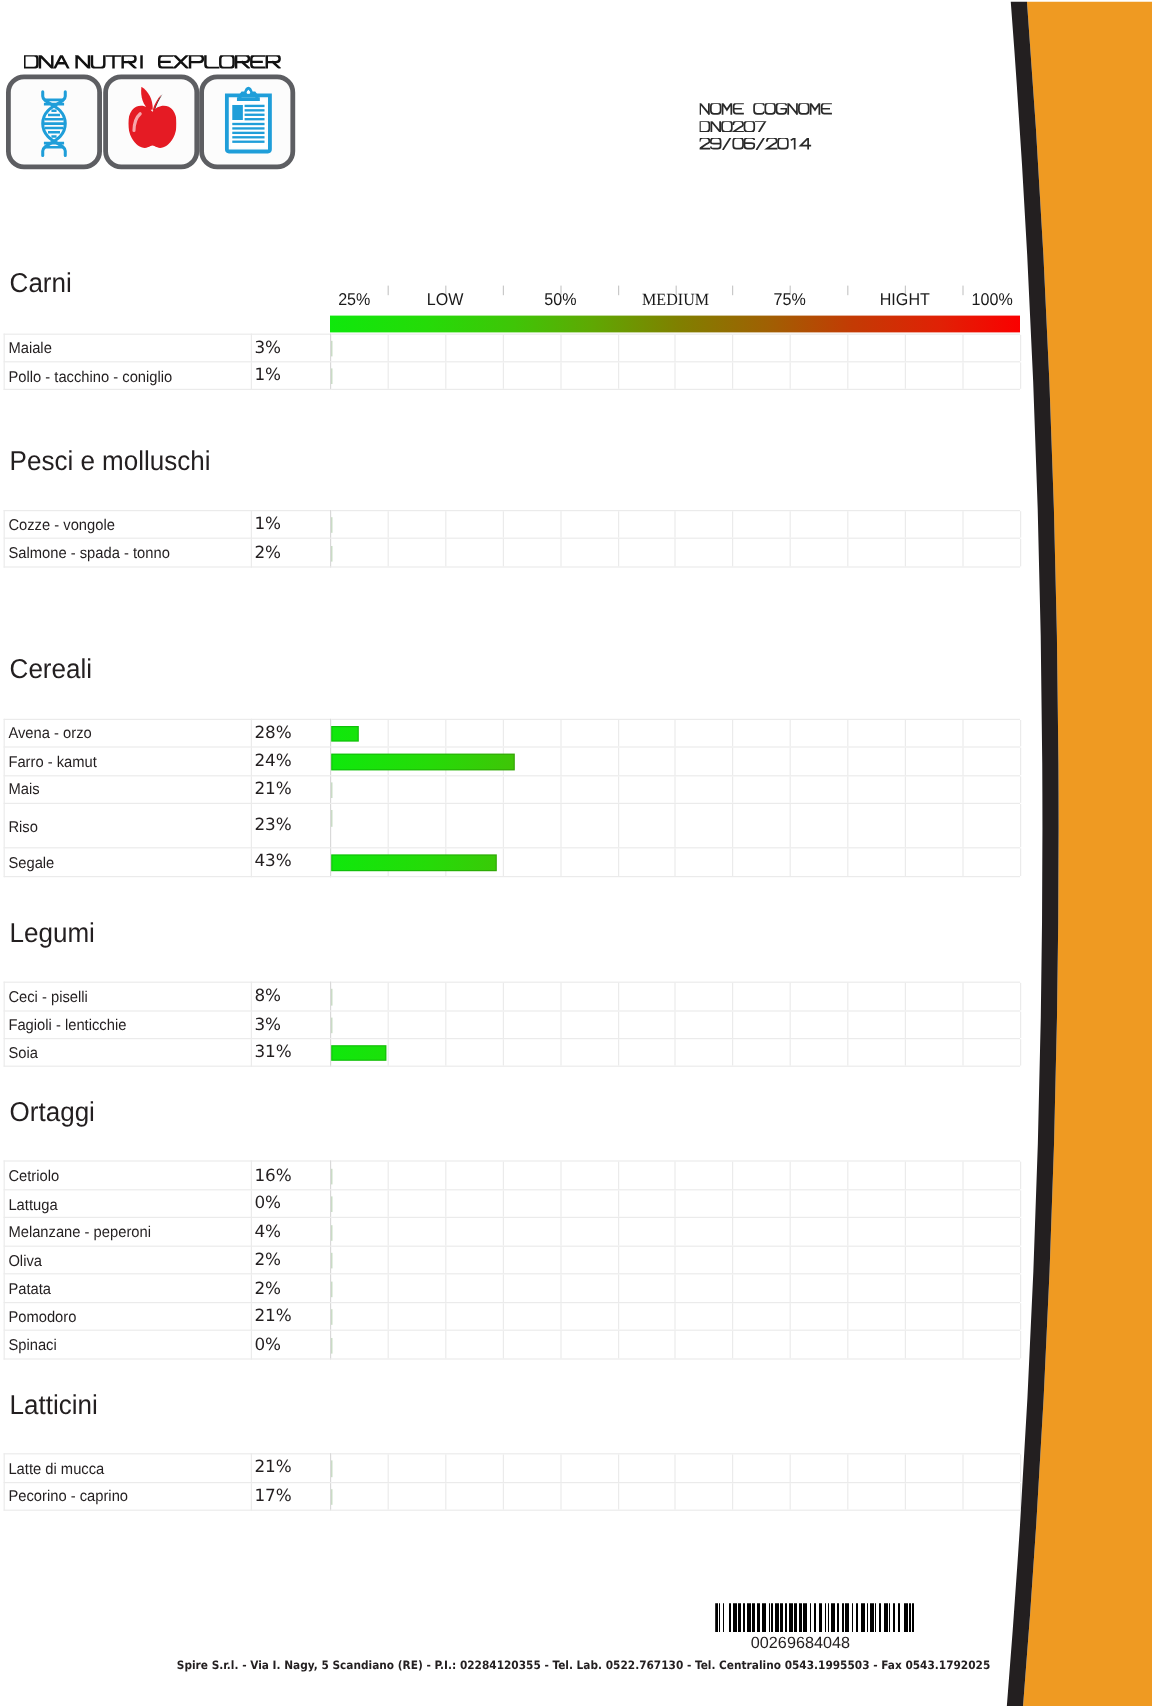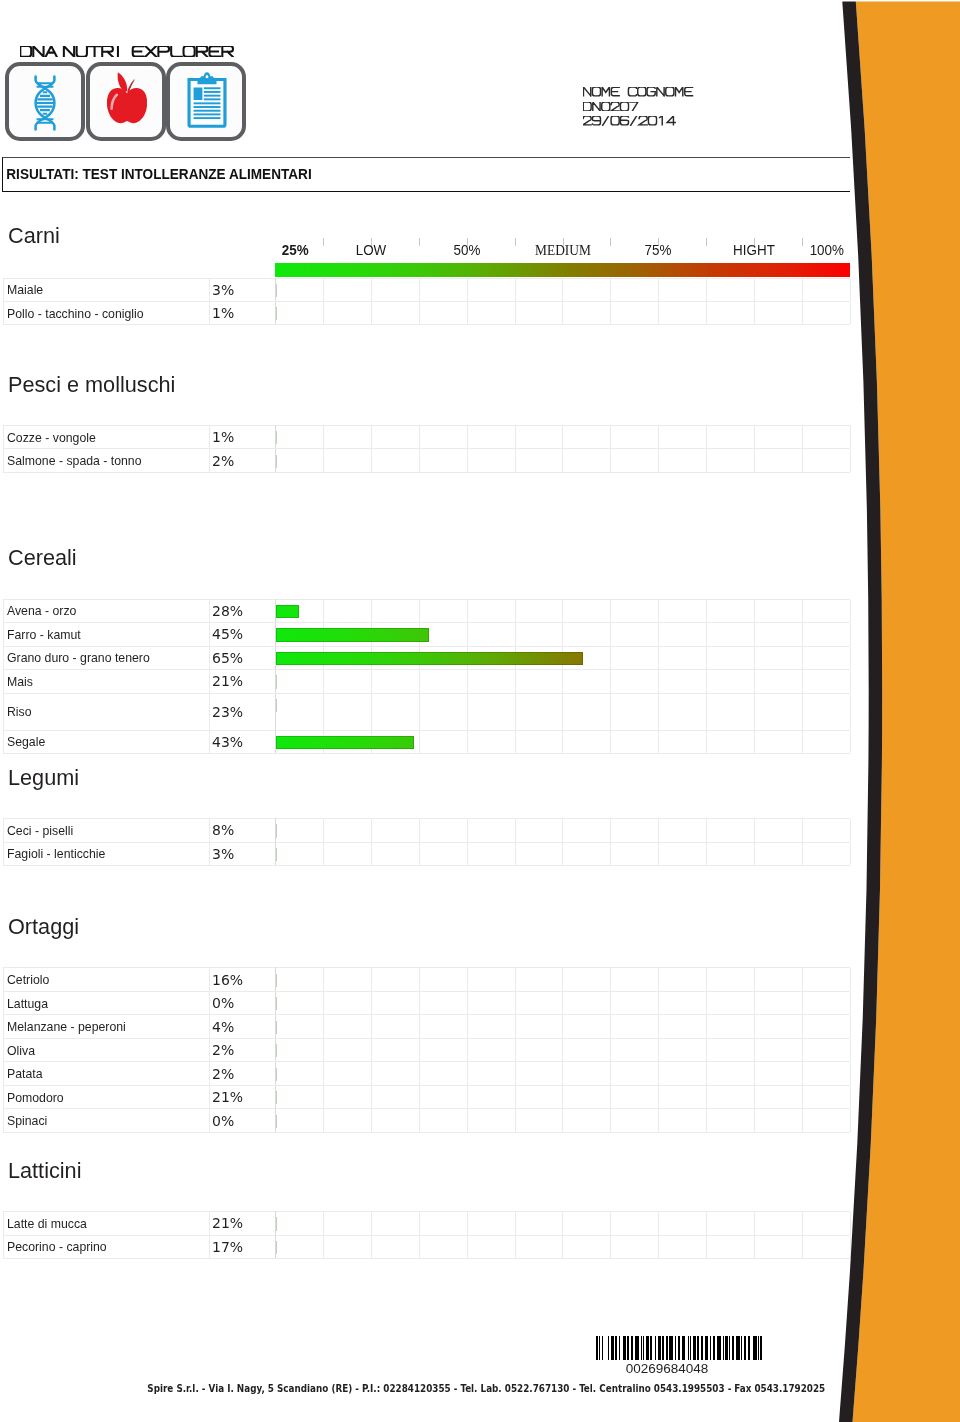--- a/index.html
+++ b/index.html
@@ -195,35 +195,32 @@
             <path d="M 2.5 0 H 5.6 Q 8.1 0 8.1 2.5 V 6.4 Q 8.1 8.9 5.6 8.9 H 2.5 Q 0 8.9 0 6.4 V 2.5 Q 0 0 2.5 0 Z" transform="translate(28.05,0)"></path>
             <path d="M 8.1 1 Q 8.1 0 5.6 0 H 2.5 Q 0 0 0 2.5 V 6.4 Q 0 8.9 2.5 8.9 H 5.6 Q 8.1 8.9 8.1 6.4 V 5.34 Q 8.1 4.18 5.6 4.18 H 0" transform="translate(37.4,0)"></path>
             <path d="M 7.13 -0.5 L 0.97 9.4" transform="translate(46.75,0)"></path>
             <path d="M 0 2.5 Q 0 0 2.5 0 H 5.6 Q 8.1 0 8.1 2.5 V 2.94 Q 8.1 4.18 5.83 4.9 L 0 8.9 H 8.1" transform="translate(56.1,0)"></path>
             <path d="M 2.5 0 H 5.6 Q 8.1 0 8.1 2.5 V 6.4 Q 8.1 8.9 5.6 8.9 H 2.5 Q 0 8.9 0 6.4 V 2.5 Q 0 0 2.5 0 Z" transform="translate(65.45,0)"></path>
             <path d="M 1.78 1.6 L 4.46 0 V 8.9" transform="translate(74.8,0)"></path>
             <path d="M 6.32 8.9 V 0 L 0 6.41 H 8.1" transform="translate(84.15,0)"></path>
           </g>
         </svg></div>
 </div>
-<div class="titlebar">
-  <span>RISULTATI: TEST INTOLLERANZE ALIMENTARI</span>
-</div>
 <div class="stick" style="left:322.9166666666667px; top:237.6px"></div>
     <div class="stick" style="left:370.8333333333333px; top:237.6px"></div>
     <div class="stick" style="left:418.75px; top:237.6px"></div>
     <div class="stick" style="left:466.66666666666663px; top:237.6px"></div>
     <div class="stick" style="left:514.5833333333333px; top:237.6px"></div>
     <div class="stick" style="left:562.5px; top:237.6px"></div>
     <div class="stick" style="left:610.4166666666666px; top:237.6px"></div>
     <div class="stick" style="left:658.3333333333333px; top:237.6px"></div>
     <div class="stick" style="left:706.25px; top:237.6px"></div>
     <div class="stick" style="left:754.1666666666666px; top:237.6px"></div>
     <div class="stick" style="left:802.0833333333333px; top:237.6px"></div>
-    <div class="sl" style="top:243.4px;left:280.5px;font-weight:bold;"><span>25%</span></div>
+    <div class="sl" style="top:243.4px;left:280.5px;"><span>25%</span></div>
     <div class="sl" style="top:243.4px;left:370.8333333333333px; transform:translateX(-50%);"><span>LOW</span></div>
     <div class="sl" style="top:243.4px;left:466.66666666666663px; transform:translateX(-50%);"><span>50%</span></div>
     <div class="sl" style="top:243.4px;left:562.5px; transform:translateX(-50%);font-family:Liberation Serif, serif;"><span>MEDIUM</span></div>
     <div class="sl" style="top:243.4px;left:658.3333333333333px; transform:translateX(-50%);"><span>75%</span></div>
     <div class="sl" style="top:243.4px;left:754.1666666666666px; transform:translateX(-50%);"><span>HIGHT</span></div>
     <div class="sl" style="top:243.4px;left:845px; transform:translateX(-100%);"><span>100%</span></div>
 <div class="scale-bar"></div>
 <table class="tbl" style="top:277.5px">
       <tbody>
         <tr>
@@ -346,61 +343,38 @@
               <i></i>
               <i></i>
             </div>
         <div class="barhold">
               <div class="bar" style="width:23px;background-image:linear-gradient(to right, #0fe80c 0%, #25db08 13.9%, #3fc507 26.6%, #5fa803 38%, #808000 50.4%, #a06003 63.5%, #c33b04 75.6%, #e12005 88.7%, #fa0000 100%);background-size:575px 100%"></div>
             </div>
       </td>
     </tr>
         <tr>
       <td class="c-name" style="height:23.5px"><span>Farro - kamut</span></td>
-      <td class="c-pct">45%</td>
+      <td class="c-pct">24%</td>
       <td class="c-bar">
         <div class="cellgrid">
               <i></i>
               <i></i>
               <i></i>
               <i></i>
               <i></i>
               <i></i>
               <i></i>
               <i></i>
               <i></i>
               <i></i>
               <i></i>
               <i></i>
             </div>
         <div class="barhold">
               <div class="bar" style="width:153.33333333333334px;background-image:linear-gradient(to right, #0fe80c 0%, #25db08 13.9%, #3fc507 26.6%, #5fa803 38%, #808000 50.4%, #a06003 63.5%, #c33b04 75.6%, #e12005 88.7%, #fa0000 100%);background-size:575px 100%"></div>
-            </div>
-      </td>
-    </tr>
-        <tr>
-      <td class="c-name" style="height:23.5px"><span>Grano duro - grano tenero</span></td>
-      <td class="c-pct">65%</td>
-      <td class="c-bar">
-        <div class="cellgrid">
-              <i></i>
-              <i></i>
-              <i></i>
-              <i></i>
-              <i></i>
-              <i></i>
-              <i></i>
-              <i></i>
-              <i></i>
-              <i></i>
-              <i></i>
-              <i></i>
-            </div>
-        <div class="barhold">
-              <div class="bar" style="width:306.6666666666667px;background-image:linear-gradient(to right, #0fe80c 0%, #25db08 13.9%, #3fc507 26.6%, #5fa803 38%, #808000 50.4%, #a06003 63.5%, #c33b04 75.6%, #e12005 88.7%, #fa0000 100%);background-size:575px 100%"></div>
             </div>
       </td>
     </tr>
         <tr>
       <td class="c-name" style="height:23.5px"><span>Mais</span></td>
       <td class="c-pct">21%</td>
       <td class="c-bar">
         <div class="cellgrid">
               <i></i>
               <i></i>
@@ -507,20 +481,43 @@
               <i></i>
               <i></i>
               <i></i>
               <i></i>
               <i></i>
               <i></i>
               <i></i>
             </div>
         <div class="barhold">
               <div class="bar zero" style="width:1.1px;background-image:linear-gradient(to right, #0fe80c 0%, #25db08 13.9%, #3fc507 26.6%, #5fa803 38%, #808000 50.4%, #a06003 63.5%, #c33b04 75.6%, #e12005 88.7%, #fa0000 100%);background-size:575px 100%"></div>
+            </div>
+      </td>
+    </tr>
+        <tr>
+      <td class="c-name" style="height:23px"><span>Soia</span></td>
+      <td class="c-pct">31%</td>
+      <td class="c-bar">
+        <div class="cellgrid">
+              <i></i>
+              <i></i>
+              <i></i>
+              <i></i>
+              <i></i>
+              <i></i>
+              <i></i>
+              <i></i>
+              <i></i>
+              <i></i>
+              <i></i>
+              <i></i>
+            </div>
+        <div class="barhold">
+              <div class="bar" style="width:46px;background-image:linear-gradient(to right, #0fe80c 0%, #25db08 13.9%, #3fc507 26.6%, #5fa803 38%, #808000 50.4%, #a06003 63.5%, #c33b04 75.6%, #e12005 88.7%, #fa0000 100%);background-size:575px 100%"></div>
             </div>
       </td>
     </tr>
       </tbody>
     </table>
 <div class="sect-title" style="top:765.7px"><span>Legumi</span></div>
 <table class="tbl" style="top:967.4px">
       <tbody>
         <tr>
       <td class="c-name" style="height:23.5px"><span>Cetriolo</span></td>

